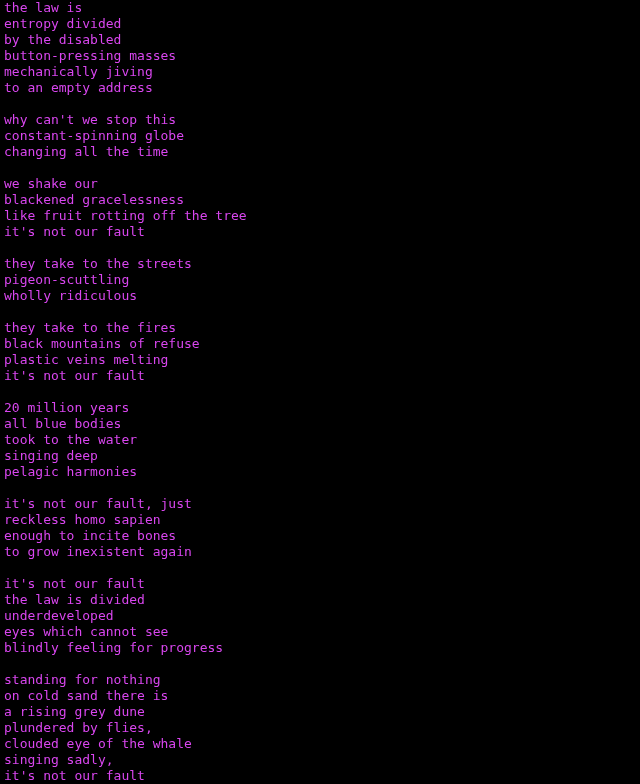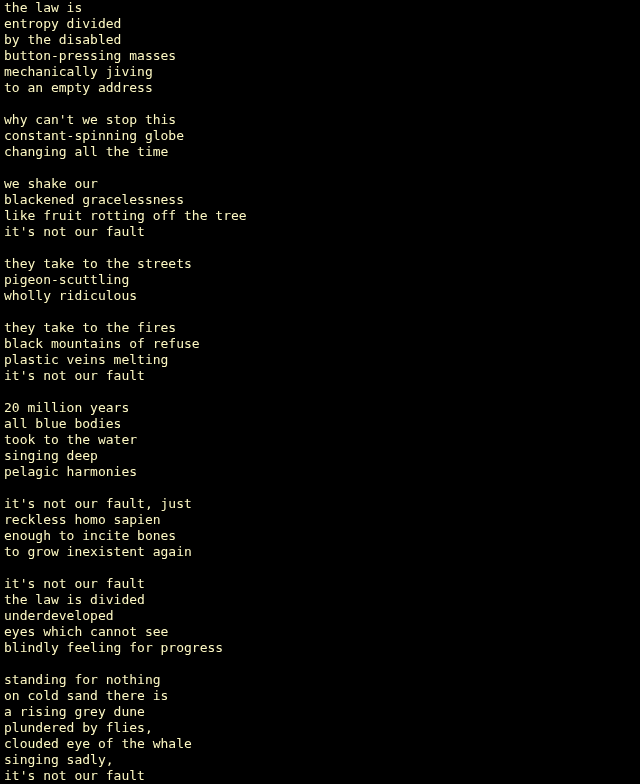--- a/index.html
+++ b/index.html
@@ -8,21 +8,21 @@
     background: #000000;
   }
   body {
     width: 640px;
     height: 784px;
     overflow: hidden;
     font-family: "DejaVu Sans Mono", monospace;
   }
   #poem {
     padding: 0 8px 0 4px;
-    color: #fef9c3;
+    color: #d946ef;
     font-family: "DejaVu Sans Mono", monospace;
     font-size: 13px;
     line-height: 16px;
     white-space: pre;
     letter-spacing: 0px;
   }
   .line {
     height: 16px;
     white-space: pre;
   }

